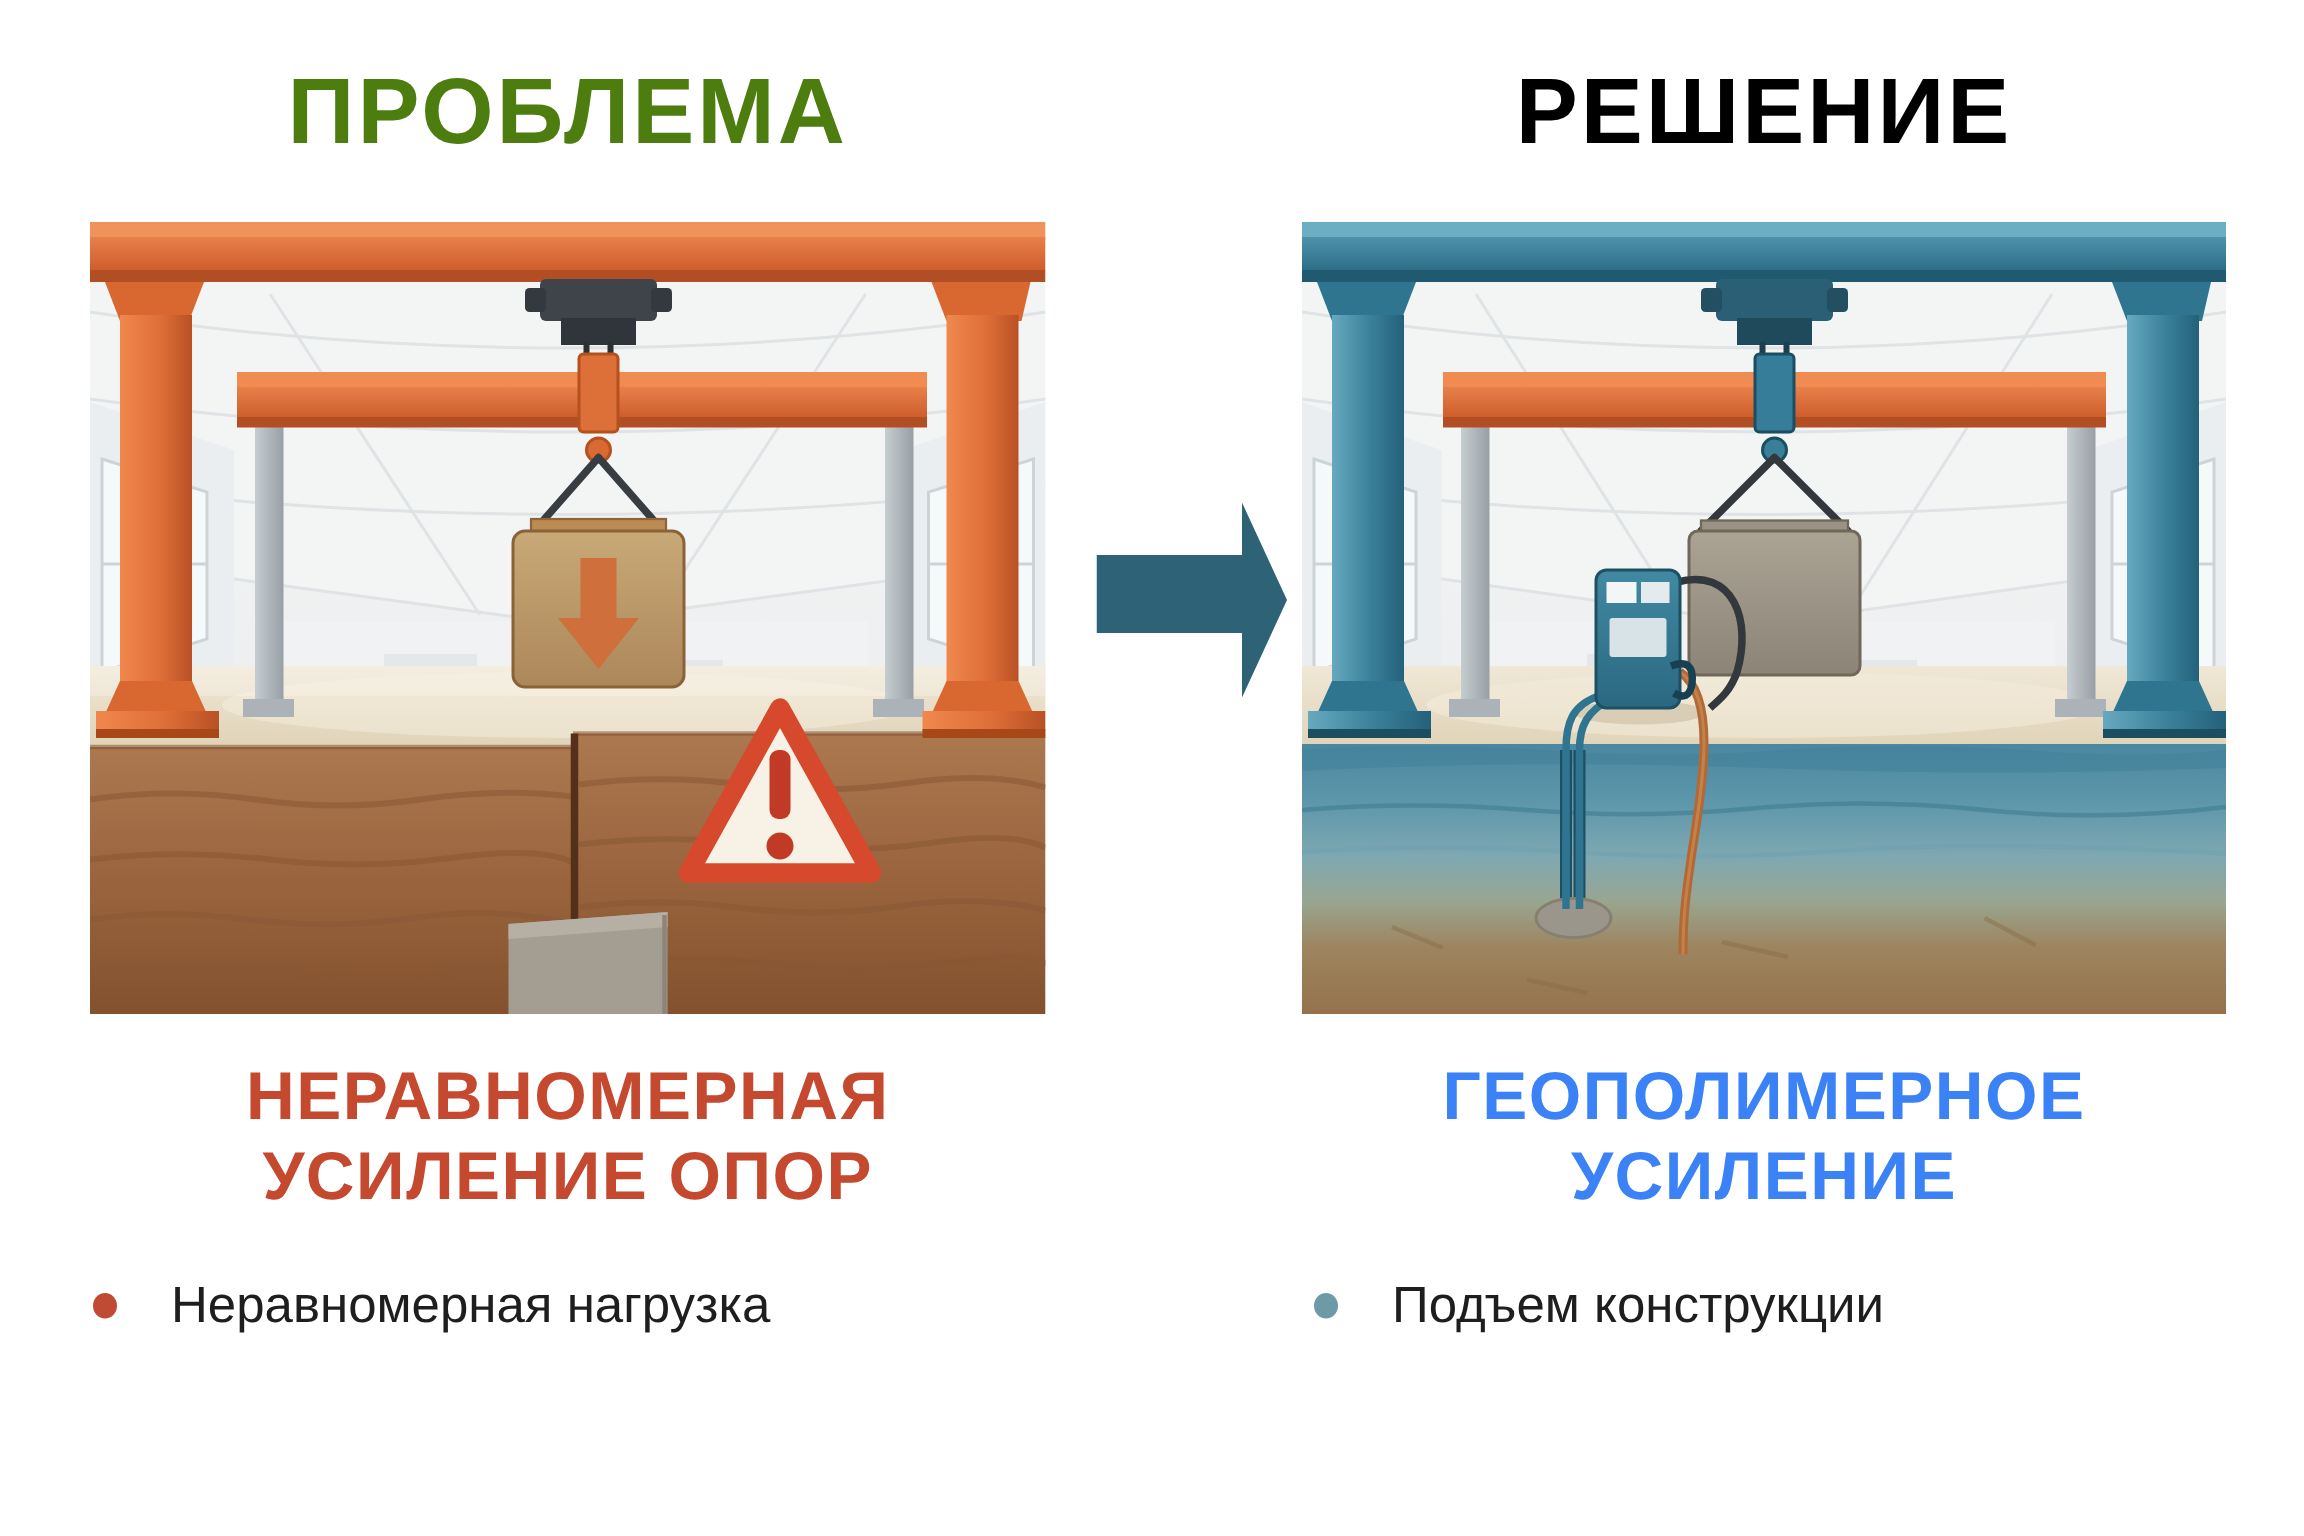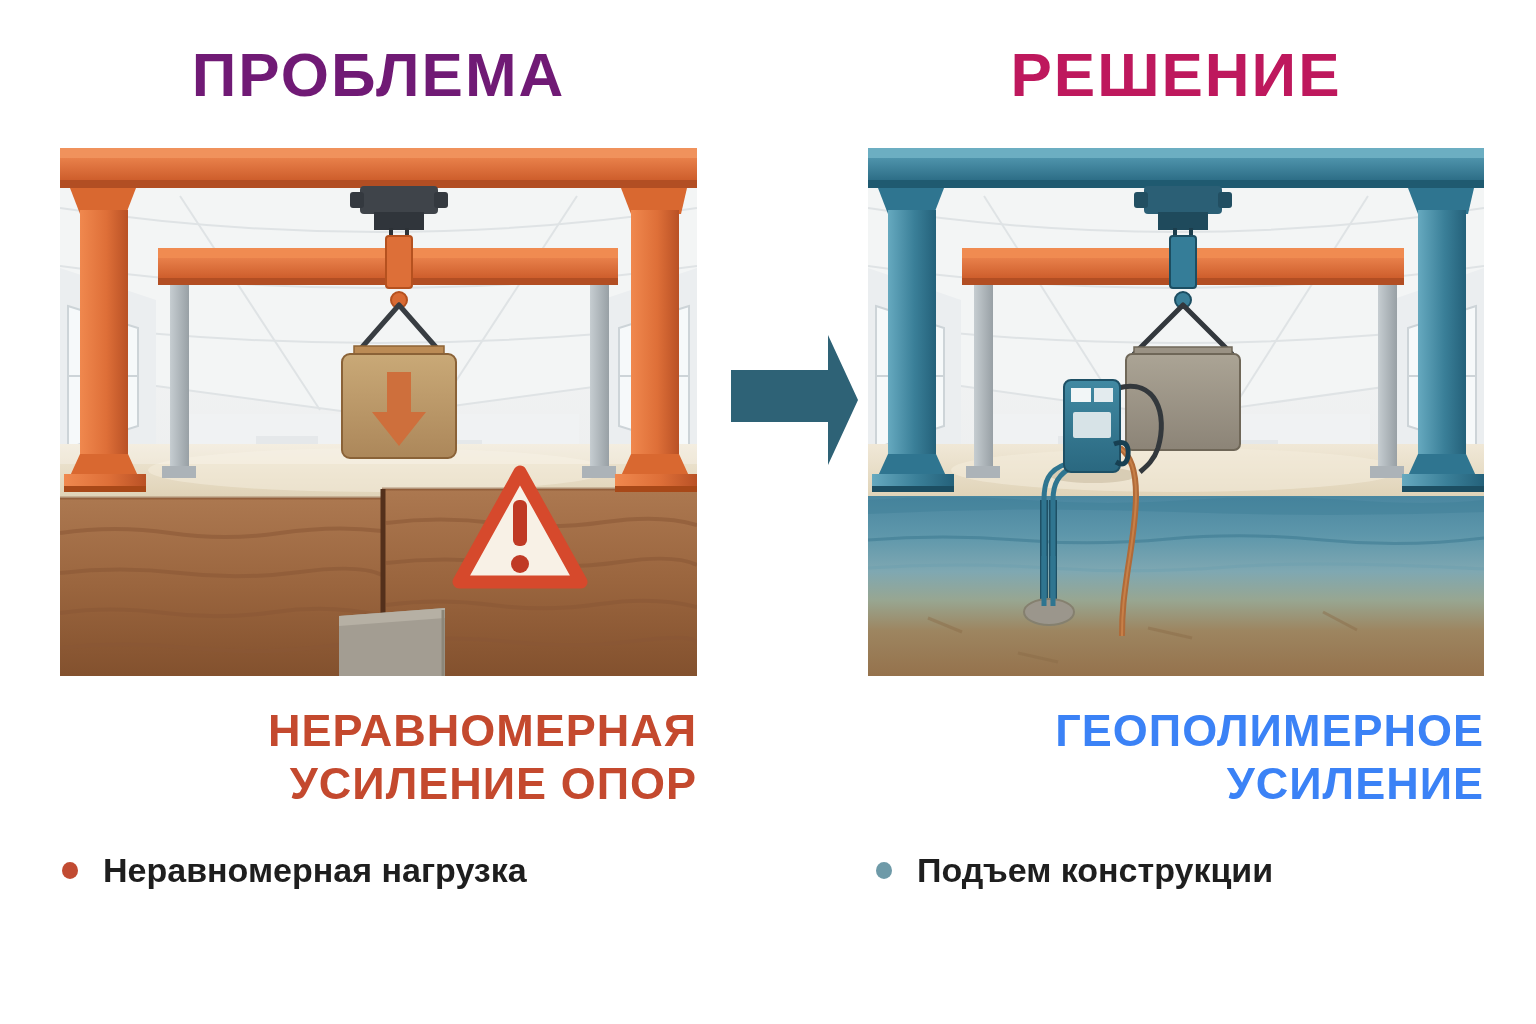--- a/index.html
+++ b/index.html
@@ -7,42 +7,42 @@
     width:1536px;height:1024px;overflow:hidden;background:#ffffff;
     font-family:"Liberation Sans","DejaVu Sans",sans-serif;
     position:relative;
   }
   .abs{position:absolute;}
   .col-title{
     width:637px;top:44px;text-align:center;
     font-size:62px;font-weight:bold;letter-spacing:2px;line-height:1;
     margin:0;
   }
-  .col-title.left{left:60px;color:#701a75;}
-  .col-title.right{left:868px;width:616px;color:#be185d;}
+  .col-title.left{left:60px;color:#4d7c0f;}
+  .col-title.right{left:868px;width:616px;color:#000000;}
   .panel{top:148px;height:528px;}
   .panel.left{left:60px;width:637px;}
   .panel.right{left:868px;width:616px;}
   .panel svg{display:block;width:100%;height:100%;}
   .mid-arrow{left:731px;top:335px;width:127px;height:130px;}
   .subtitle{
-    top:704px;text-align:right;font-weight:bold;
+    top:704px;text-align:center;font-weight:bold;
     font-size:45px;line-height:1.18;letter-spacing:1px;margin:0;
   }
   .subtitle.left{left:60px;width:637px;color:#C4492E;}
   .subtitle.right{left:868px;width:616px;color:#3b82f6;}
   .bullets{
     top:848px;list-style:none;margin:0;padding:0;
   }
   .bullets.left{left:62px;width:640px;}
   .bullets.right{left:876px;width:640px;}
   .bullet-item{
-    display:flex;align-items:center;gap:25px;
+    display:flex;align-items:center;gap:36px;
     height:44px;margin-bottom:21px;
-    font-size:34px;font-weight:bold;color:#1E1E1E;
+    font-size:34px;font-weight:normal;color:#1E1E1E;
   }
   .dot{width:16px;height:17px;border-radius:50%;flex:0 0 auto;}
   .bullets.left .dot{background:#C14B32;}
   .bullets.right .dot{background:#6E9AA8;}
 </style>
 </head>
 <body>
 
 <h1 class="abs col-title left">ПРОБЛЕМА</h1>
 <h1 class="abs col-title right">РЕШЕНИЕ</h1>

